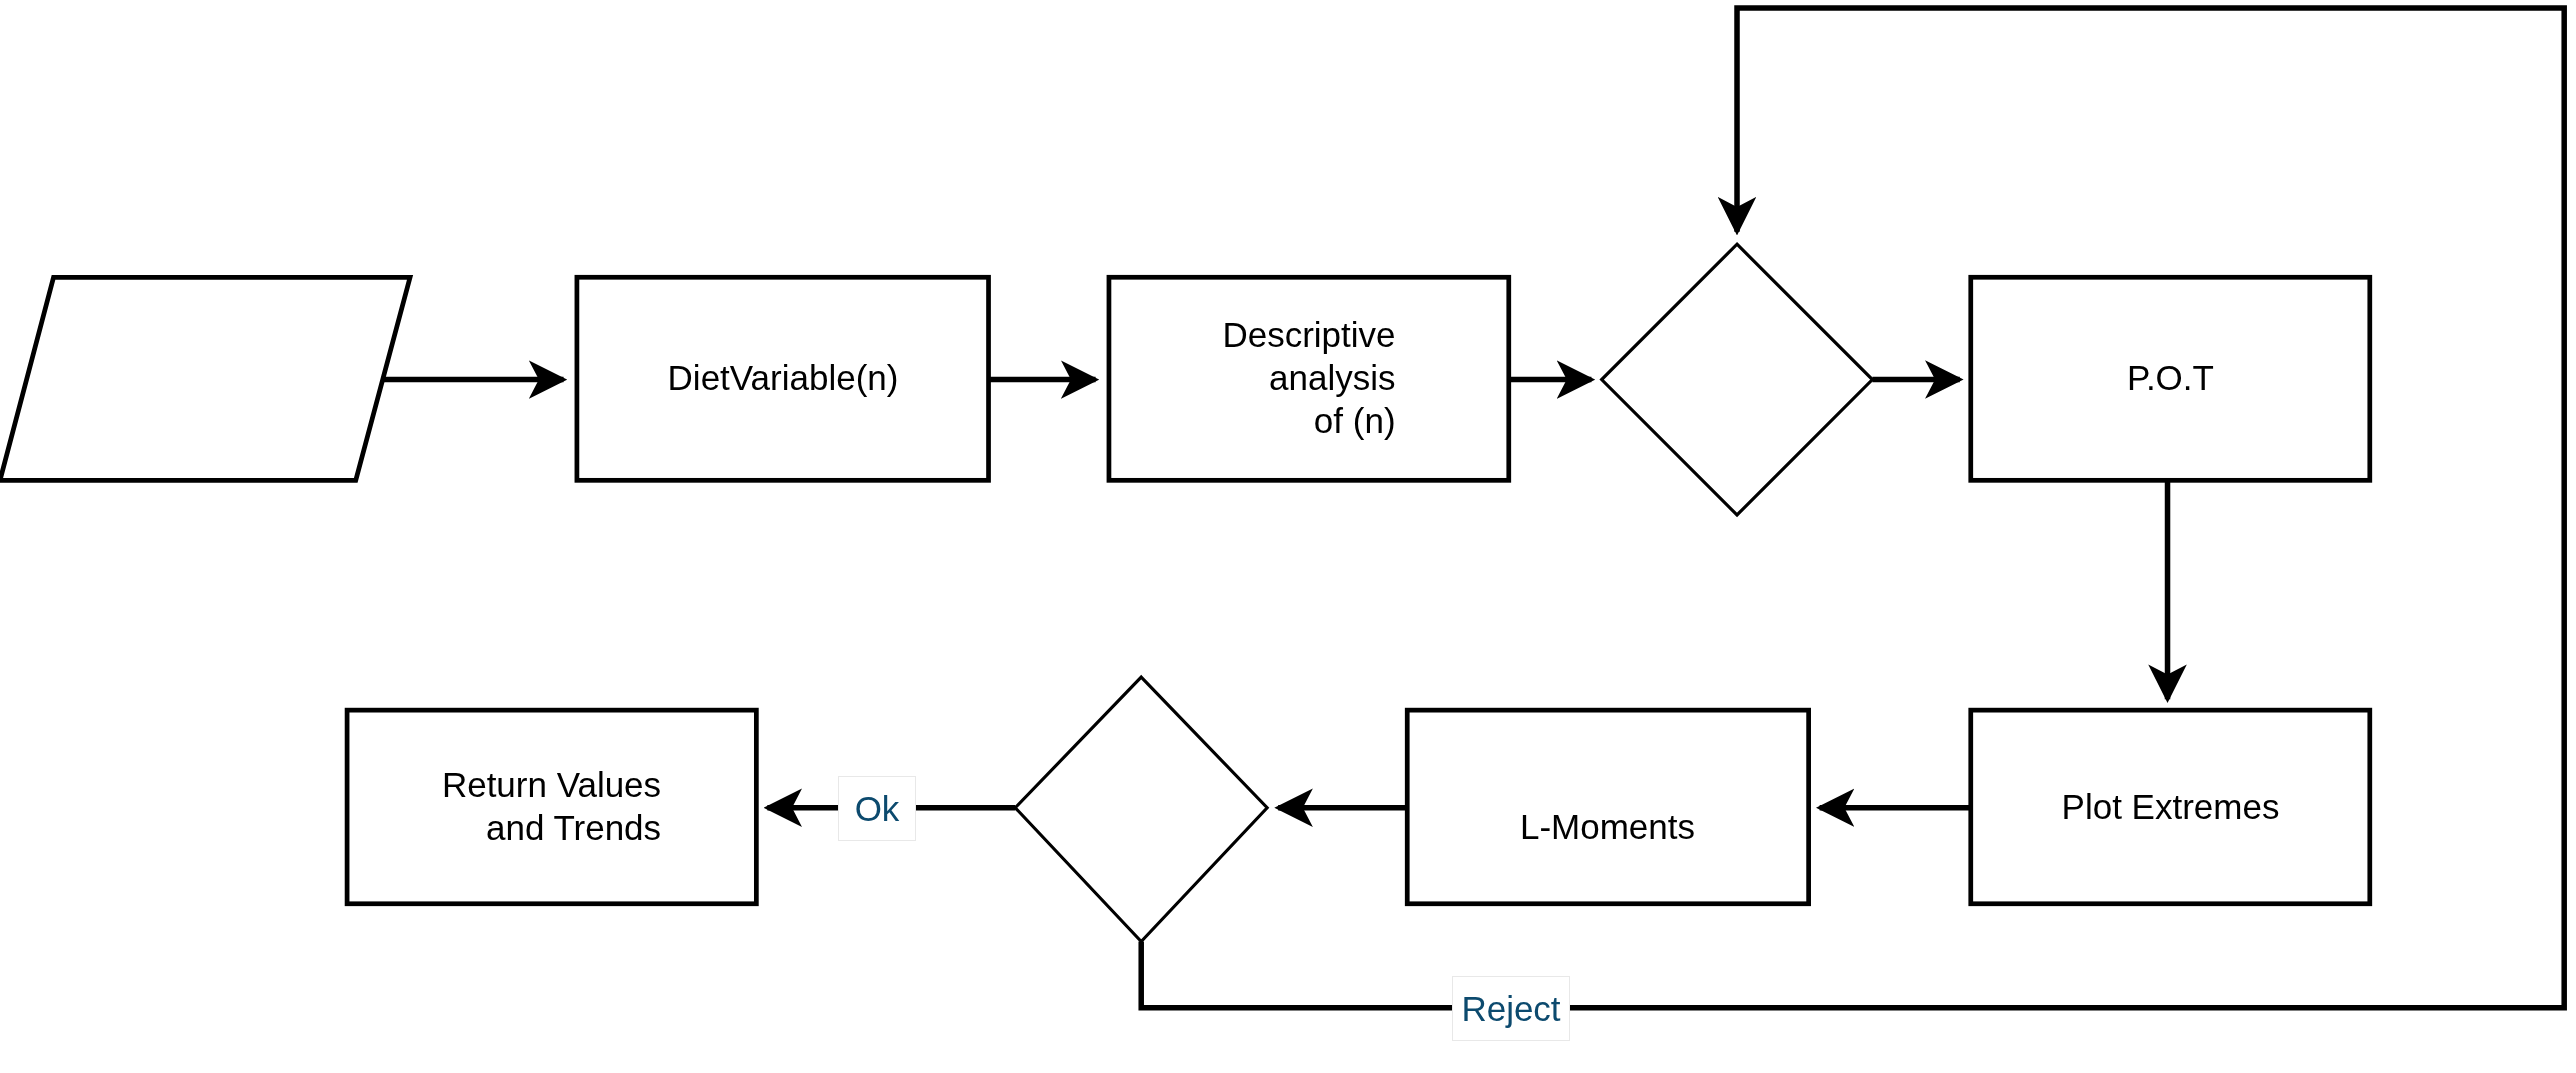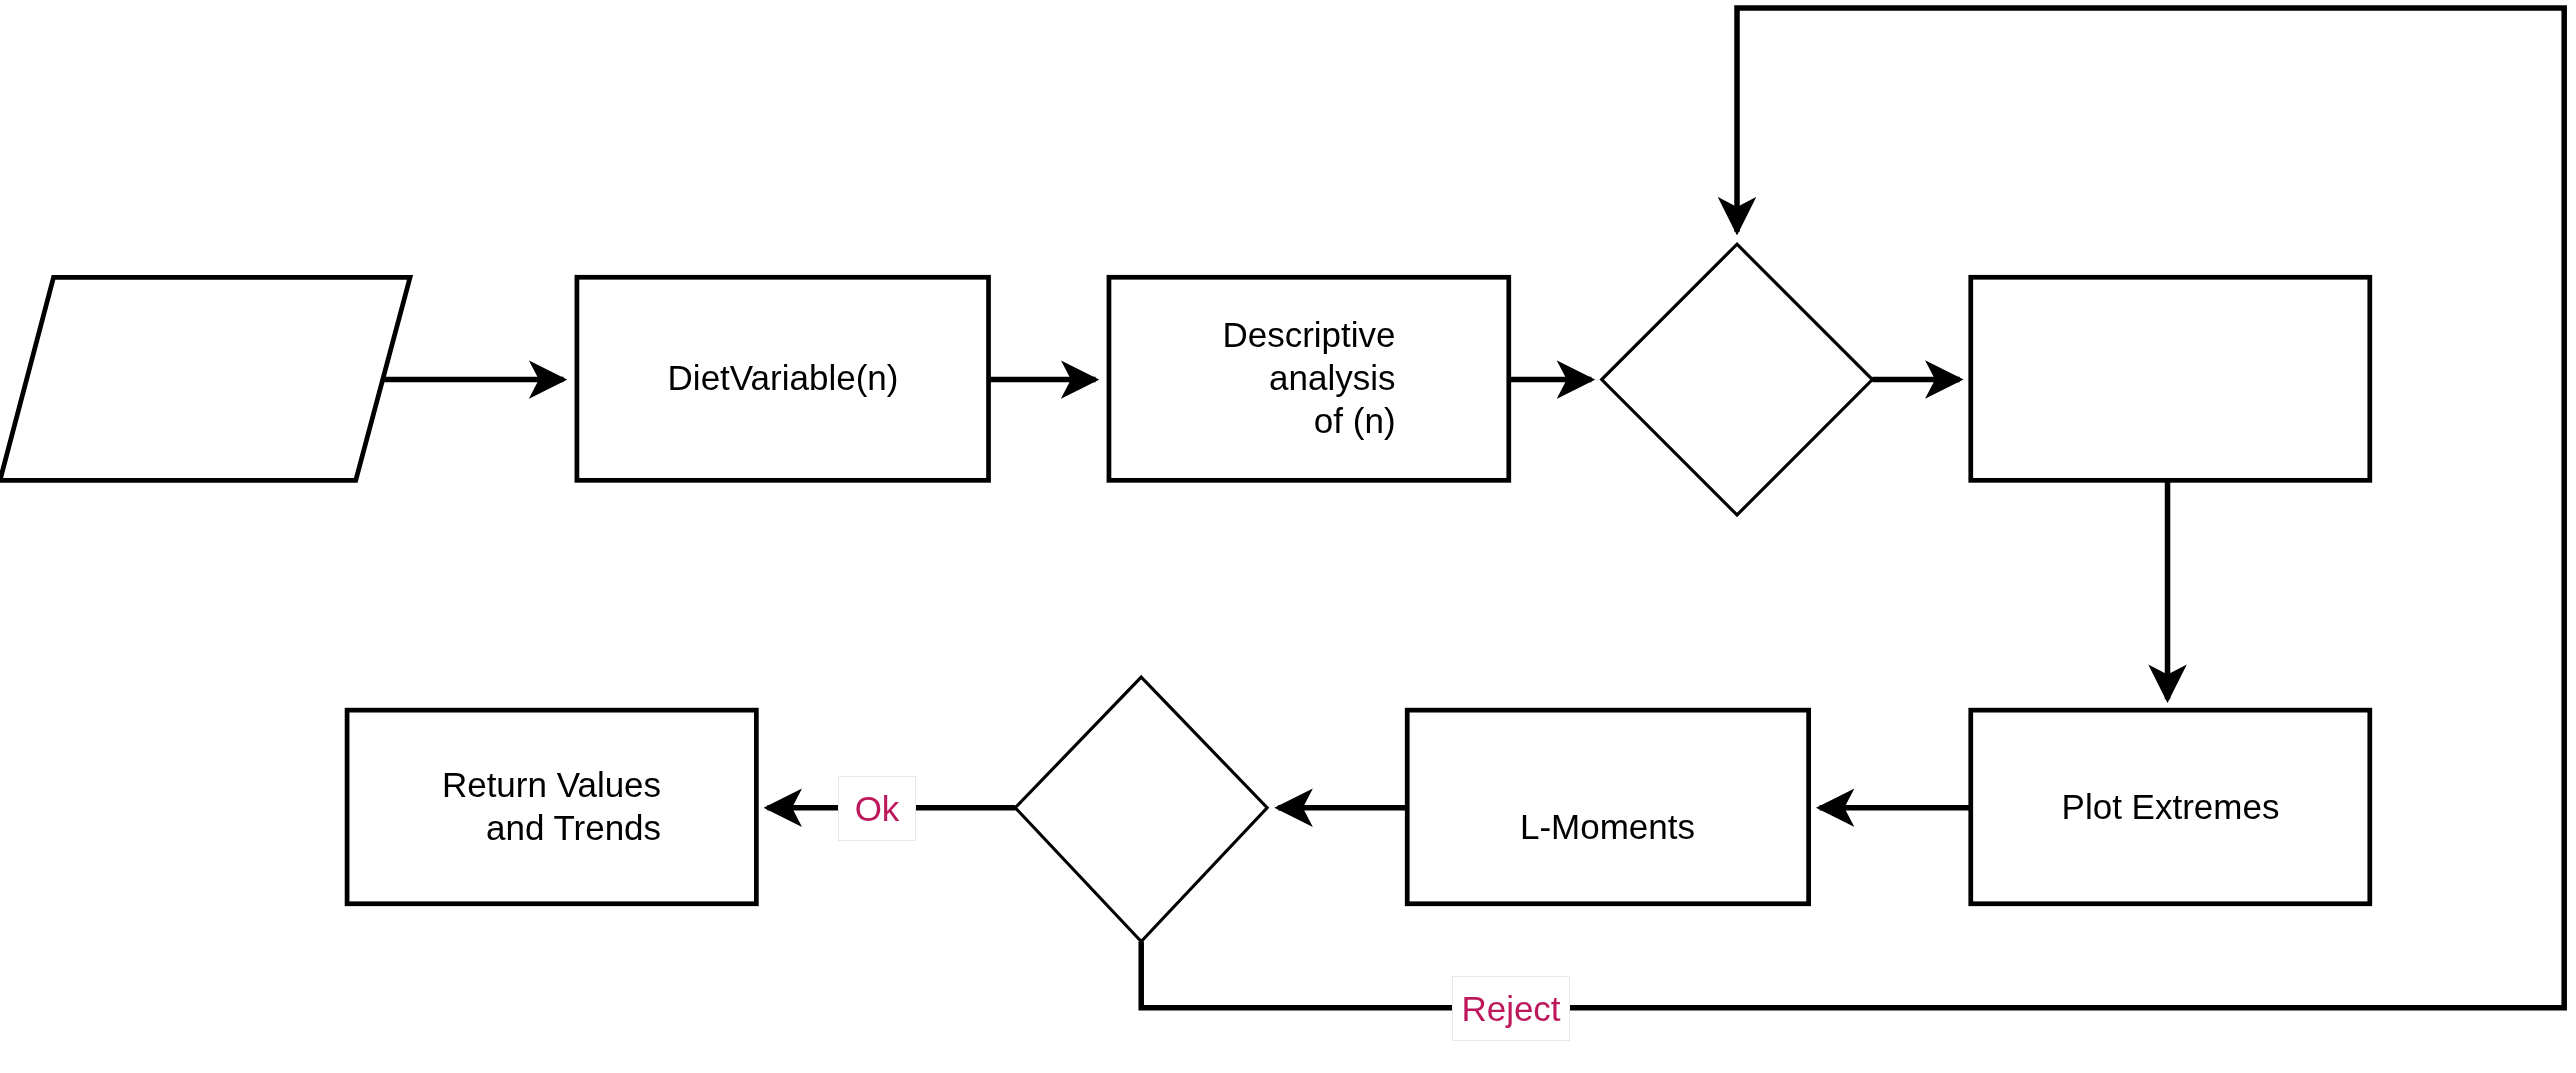--- a/index.html
+++ b/index.html
@@ -34,21 +34,21 @@
     font-family: "Liberation Sans", sans-serif;
     white-space: pre-line;
     pointer-events: none;
   }
   .edge-label {
     position: absolute;
     display: flex;
     align-items: center;
     justify-content: center;
     text-align: center;
-    color: #be185d;
+    color: #0c4a6e;
     font-size: 35px;
     line-height: 1.2;
     background: #ffffff;
     border: 0.8px solid #e8e8e8;
     font-family: "Liberation Sans", sans-serif;
   }
 </style>
 </head>
 <body>
 
@@ -99,20 +99,21 @@
   </svg>
 
 
   <div class="node-label" style="left:577px; top:277px; width:412px; height:203px;">DietVariable(n)</div>
 
   <div class="node-label" style="left:1109px; top:277px; width:400px; height:203px;">Descriptive
 analysis
 of (n)</div>
 
 
+  <div class="node-label" style="left:1971px; top:277px; width:399px; height:203px;">P.O.T</div>
 
   <div class="node-label" style="left:1971px; top:710px; width:399px; height:194px;">Plot Extremes</div>
 
   <div class="node-label" style="left:1407px; top:730px; width:401px; height:194px;">L-Moments</div>
 
 
   <div class="node-label" style="left:347px; top:710px; width:409px; height:194px;">Return Values
 and Trends</div>
 
   <div class="edge-label" style="left:838px; top:776px; width:76px; height:63px;">Ok</div>

